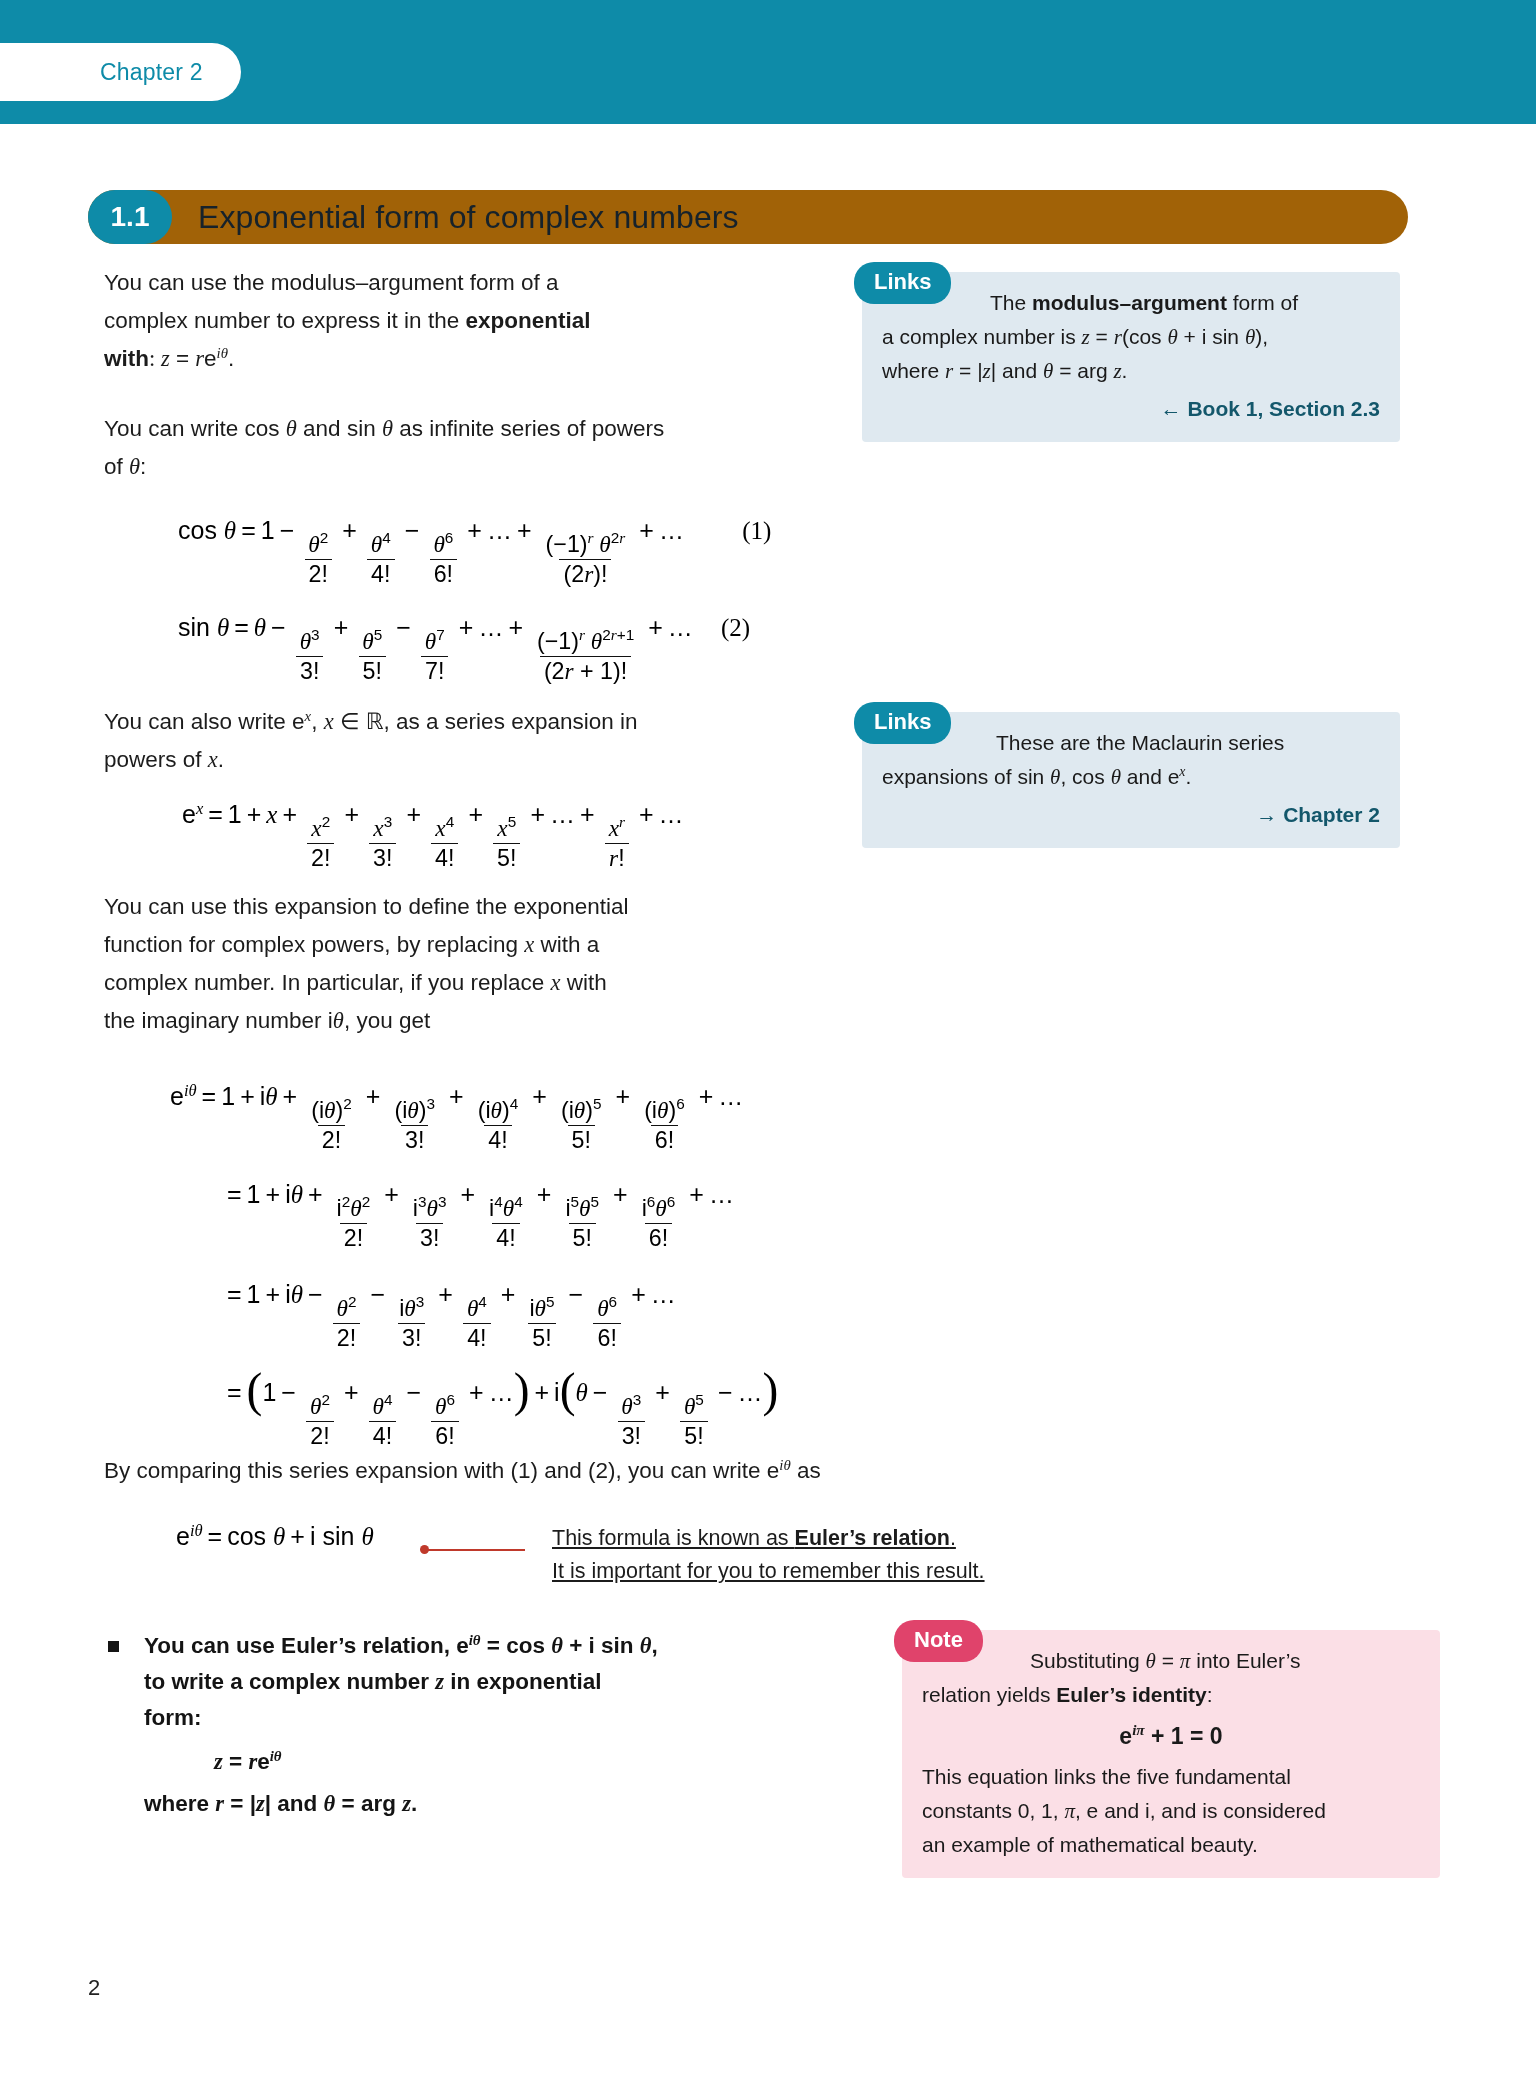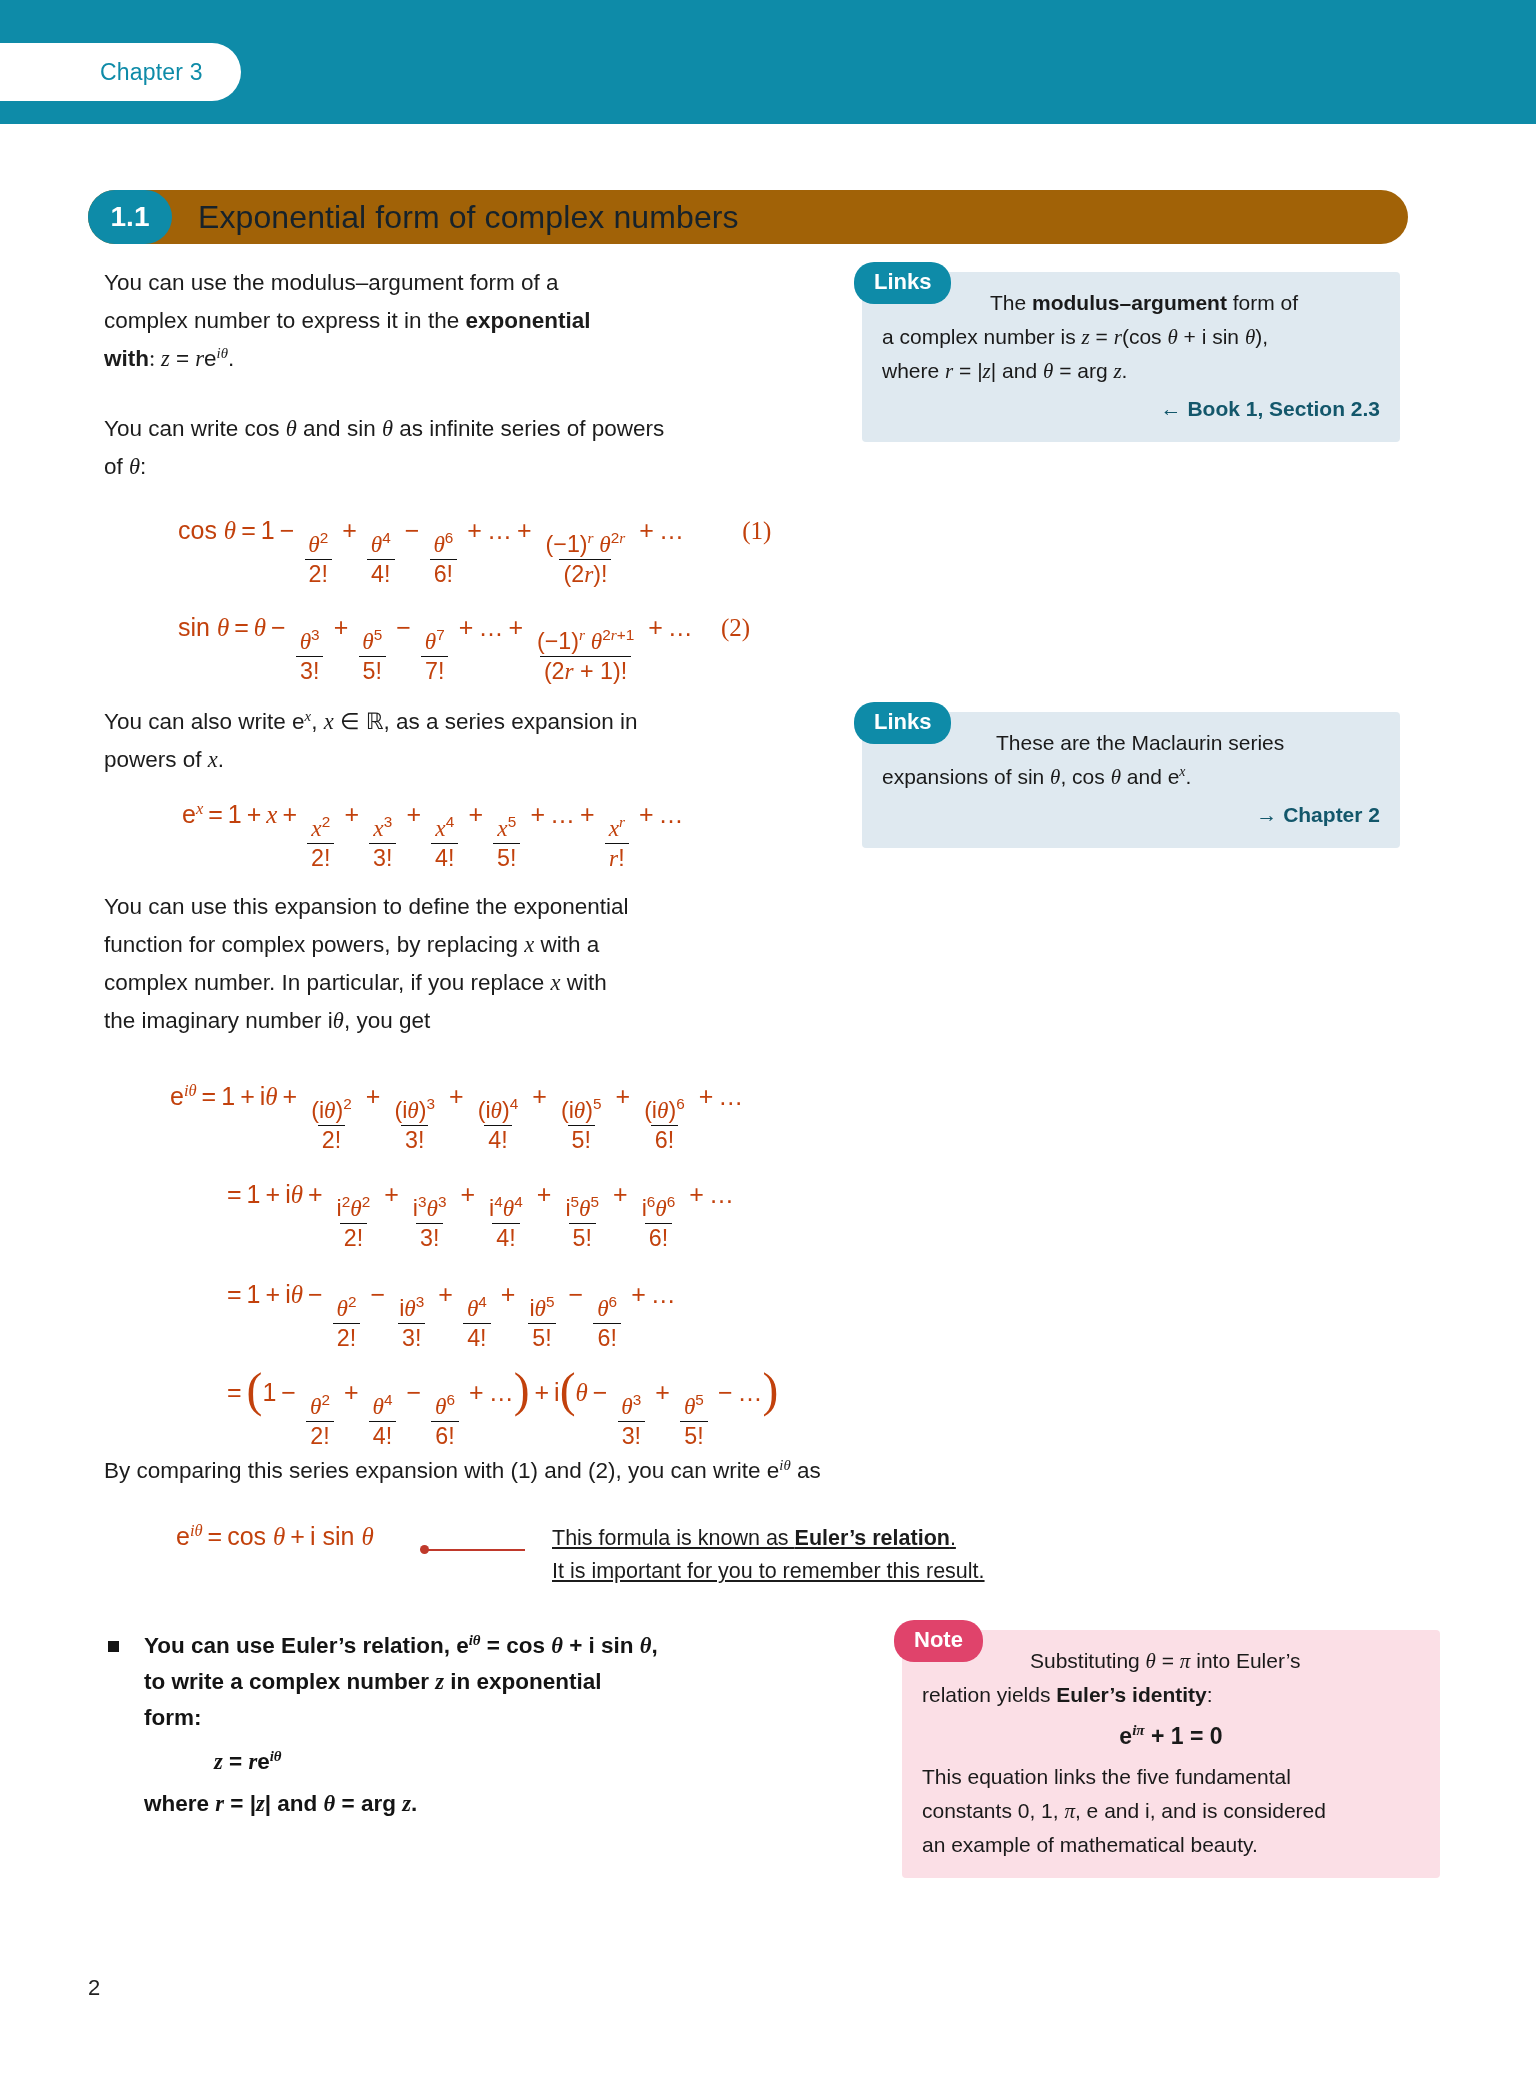--- a/index.html
+++ b/index.html
@@ -119,21 +119,21 @@
     position: absolute;
     left: -8px;
     top: -10px;
   }
 
   
   .math {
     position: absolute;
     font-family: "Liberation Serif", serif;
     font-size: 25px;
-    color: #c2410c;
+    color: #000000;
     white-space: nowrap;
   }
   .frac {
     display: inline-flex;
     flex-direction: column;
     align-items: center;
     vertical-align: -0.55em;
     margin: 0 5px;
     font-size: 0.93em;
   }
@@ -201,21 +201,21 @@
     top: 1975px;
     font-size: 22px;
     color: #222;
   }
 </style>
 </head>
 <body>
 
 <div class="topband"></div>
 <div class="chaptertab">
-  <span>Chapter 3</span>
+  <span>Chapter 2</span>
 </div>
 
 <div class="section-header">
   <div class="section-badge">1.1</div>
   <div class="section-title">Exponential form of complex numbers</div>
 </div>
 
 <div class="body-text" style="left:104px; top:264px; width:700px;">
   <span>You can use the modulus–argument form of a</span><br>
   <span>complex number to express it in the </span><b>exponential</b><br>

